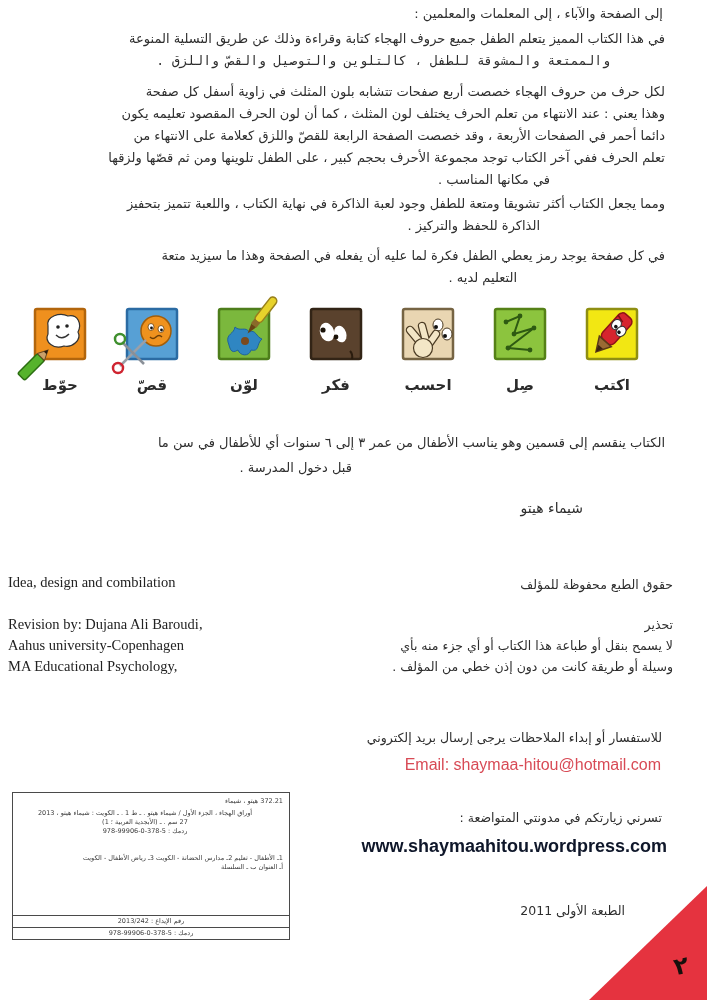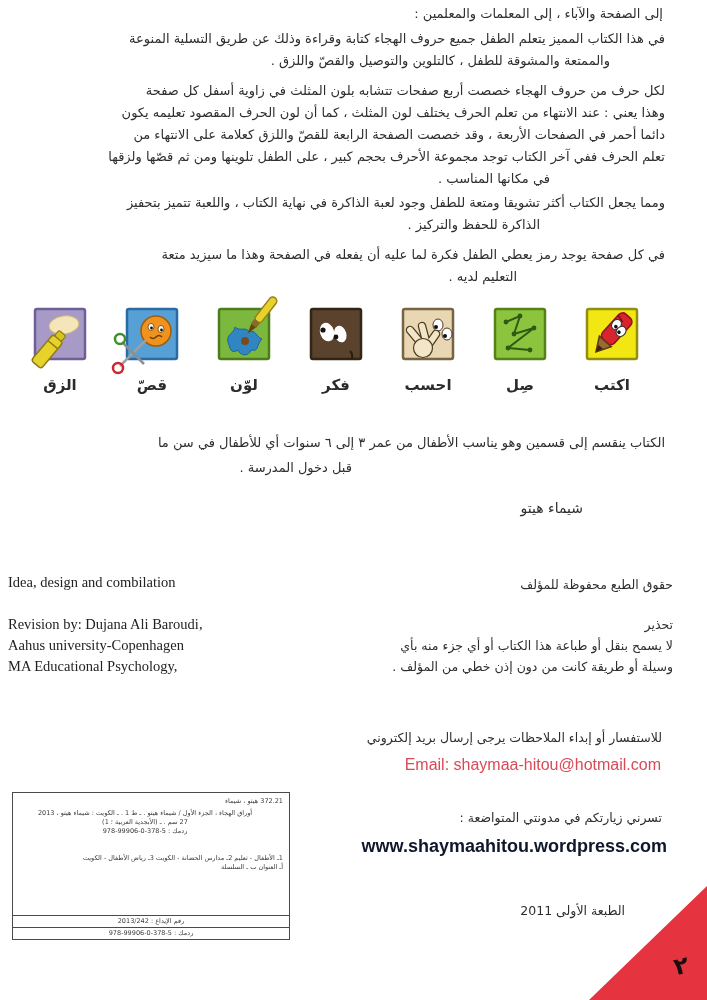--- a/index.html
+++ b/index.html
@@ -9,21 +9,21 @@
   .abs{position:absolute;}
 
   .dedication{top:6px;right:44px;font-size:13px;}
 
   .intro{top:28px;right:42px;left:10px;font-size:13px;line-height:22px;}
   .intro p{margin:0;}
   .intro .l{white-space:nowrap;}
   .p1{margin-bottom:8px!important;}
   .p2{margin-bottom:2px!important;}
   .p3{margin-bottom:8px!important;}
-  .ind-55{padding-right:55px;}
+  .ind-55{padding-right:55px;font-family:Liberation Mono, monospace;}
   .ind-115{padding-right:115px;}
   .ind-125{padding-right:125px;}
   .ind-148{padding-right:148px;}
   .ind-313{padding-right:313px;}
 
   .icon-row{top:308px;left:28px;width:616px;display:flex;flex-direction:row-reverse;
             justify-content:space-between;}
   .icon-cell{width:64px;display:flex;flex-direction:column;align-items:center;}
   .icon-cell svg{overflow:visible;display:block;}
   .icon-label{margin-top:16px;font-size:15px;font-weight:bold;color:#2b2b2b;}
@@ -184,33 +184,36 @@
           <circle cx="35.5" cy="22" r="1.4" fill="#111"></circle>
         <path d="M24,29 q3,3 6,0 q3,-3 6,0" stroke="#6b3d05" stroke-width="1.5" fill="none"></path>
         <line x1="-6" y1="58" x2="20" y2="32" stroke="#9aa0a8" stroke-width="2.5"></line>
         <line x1="-4" y1="34" x2="18" y2="56" stroke="#8a9098" stroke-width="2.5"></line>
         <circle cx="-8" cy="60" r="5" fill="none" stroke="#cf2430" stroke-width="2.5"></circle>
         <circle cx="-6" cy="31" r="5" fill="none" stroke="#3f8f2d" stroke-width="2.5"></circle>
       </svg>
       <div class="icon-label ar">قصّ</div>
     </div>
 
-    <div class="icon-cell">
-      <svg width="52" height="52" viewBox="0 0 52 52">
-        <rect x="1" y="1" width="50" height="50" rx="2" fill="#a89ac6" stroke="#6e5f98" stroke-width="2.5"></rect>
-        <ellipse cx="30" cy="17" rx="15" ry="9" fill="#f4e6b8" stroke="#cab980" stroke-width="1" transform="rotate(-8 30 17)"></ellipse>
-        <g transform="rotate(40 12 44)">
-          <rect x="6" y="26" width="13" height="34" rx="3" fill="#e7d22b" stroke="#8f7d17" stroke-width="1.5"></rect>
-          <line x1="6" y1="34" x2="19" y2="34" stroke="#8f7d17" stroke-width="1.5"></line>
-          <rect x="8" y="19" width="9" height="7" rx="2" fill="#d9c41e" stroke="#8f7d17" stroke-width="1.2"></rect>
-        </g>
-      </svg>
-      <div class="icon-label ar">الزق</div>
-    </div>
-
+
+    <div class="icon-cell">
+      <svg width="52" height="52" viewBox="0 0 52 52">
+        <rect x="1" y="1" width="50" height="50" rx="2" fill="#ef901e" stroke="#b2650c" stroke-width="2.5"></rect>
+        <path d="M14,18 C12,8 26,4 34,8 C44,6 48,16 44,24 C48,32 38,40 30,38 C20,42 10,34 14,26 Z" fill="#ffffff" stroke="#333" stroke-width="1.2"></path>
+        <circle cx="24" cy="19" r="1.8" fill="#222"></circle>
+          <circle cx="33" cy="18" r="1.8" fill="#222"></circle>
+        <path d="M22,27 q6,6 13,-1" stroke="#333" stroke-width="1.5" fill="none"></path>
+        <g transform="translate(14,42) rotate(-135)">
+          <rect x="-5" y="-38" width="10" height="28" rx="2" fill="#56b32c" stroke="#2c6e12" stroke-width="1.5"></rect>
+          <polygon points="-5,-10 5,-10 0,0" fill="#caa06a" stroke="#6a4a22" stroke-width="1"></polygon>
+          <polygon points="-2,-4 2,-4 0,0" fill="#2d1c0c"></polygon>
+        </g>
+      </svg>
+      <div class="icon-label ar">حوّط</div>
+    </div>
 
   </div>
 
   <div class="abs ar audience">
     <span class="l">الكتاب ينقسم إلى قسمين وهو يناسب الأطفال من عمر ٣ إلى ٦ سنوات أي للأطفال في سن ما</span><br>
     <span class="l ind-313">قبل دخول المدرسة .</span>
   </div>
 
   <div class="abs ar signature">شيماء هيتو</div>
 

